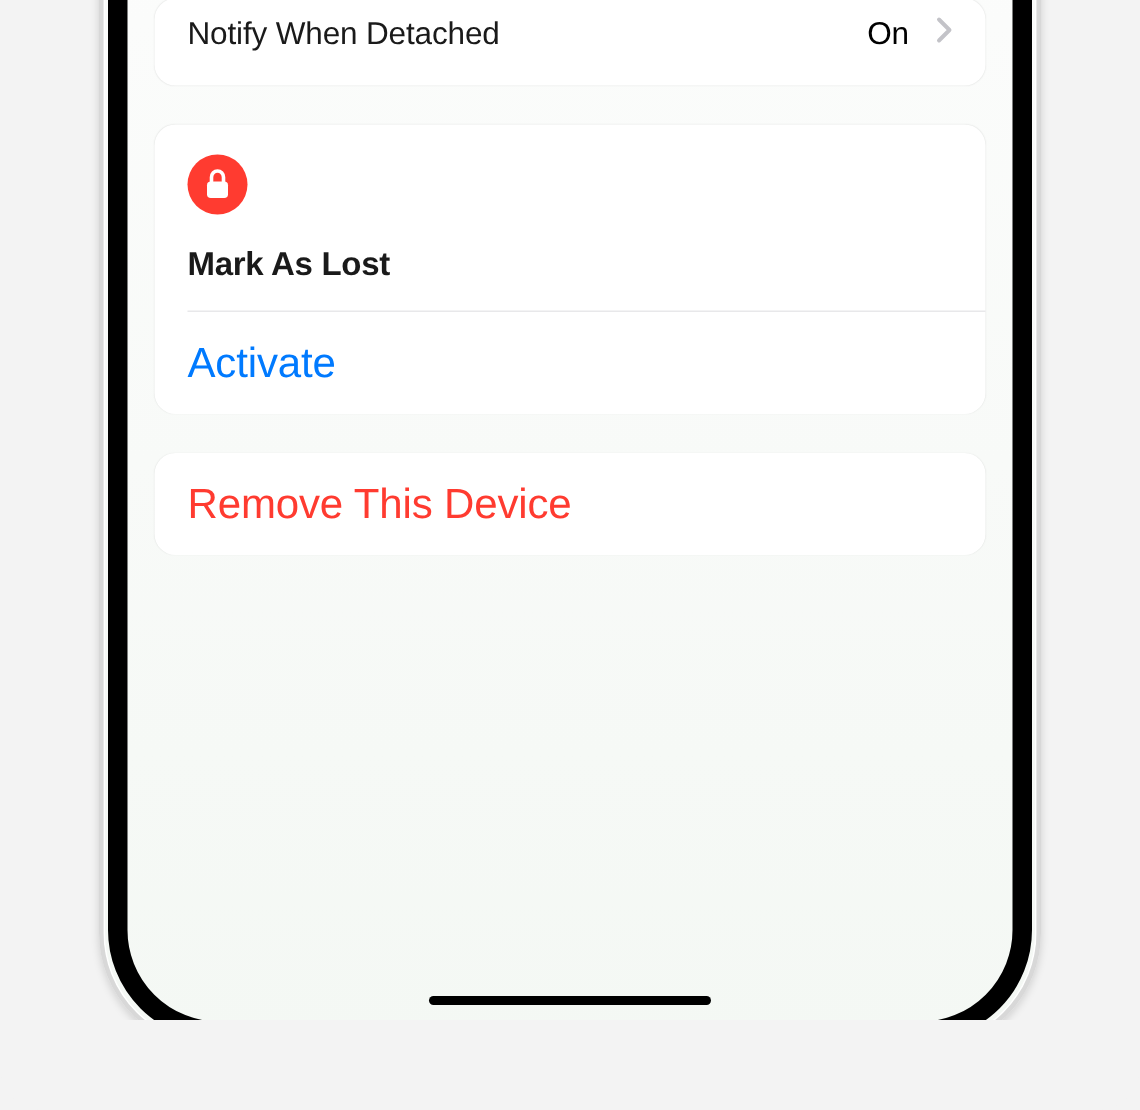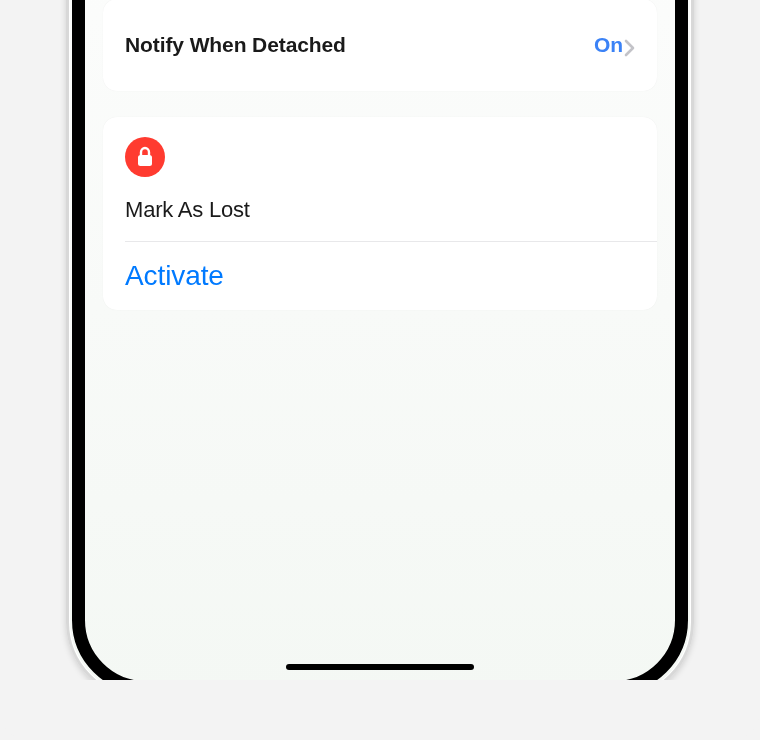--- a/index.html
+++ b/index.html
@@ -62,37 +62,36 @@
 
     .card {
       background: #fff;
       border-radius: 14px;
       margin-bottom: 26px;
       box-shadow: 0 0 1px rgba(0,0,0,0.08);
     }
 
     .row {
       display: flex;
-      align-items: flex-end;
-      padding: 34px 22px;
+      align-items: flex-start;
+      padding: 12px 22px;
       min-height: 58px;
-      font-weight: bold;
     }
 
     .row-label {
       flex: 1;
       font-size: 21px;
       color: #1a1a1a;
       letter-spacing: -0.1px;
     }
 
     .row-value {
       font-size: 21px;
-      color: #3b82f6;
-      margin-right: 1px;
+      color: #000000;
+      margin-right: 18px;
       letter-spacing: -0.1px;
     }
 
     .chevron {
       color: #c3c3c8;
       display: flex;
       align-items: center;
     }
 
     .lost-header {
@@ -105,21 +104,21 @@
       border-radius: 50%;
       background: #ff3b30;
       display: flex;
       align-items: center;
       justify-content: center;
       margin-bottom: 20px;
     }
 
     .lost-title {
       font-size: 22px;
-      font-weight: 400;
+      font-weight: 700;
       color: #1a1a1a;
       letter-spacing: -0.2px;
       padding-bottom: 2px;
     }
 
     .divider {
       height: 1px;
       background: #e8e8ea;
       margin-left: 22px;
     }
@@ -186,19 +185,22 @@
               <rect x="2" y="9" width="14" height="11" rx="2.5" fill="#fff"></rect>
               <path d="M5 9 V6.2 C5 3.9 6.8 2 9 2 C11.2 2 13 3.9 13 6.2 V9" stroke="#fff" stroke-width="2.4" fill="none" stroke-linecap="round"></path>
             </svg>
           </div>
           <div class="lost-title">Mark As Lost</div>
         </div>
         <div class="divider"></div>
         <div class="link-row blue-link">Activate</div>
       </div>
 
+      <div class="card">
+        <div class="link-row red-link">Remove This Device</div>
+      </div>
 
     </div>
     <div class="home-indicator"></div>
   </div>
 </div>
 
 <div class="bottom-cut"></div>
 
 </body></html>

